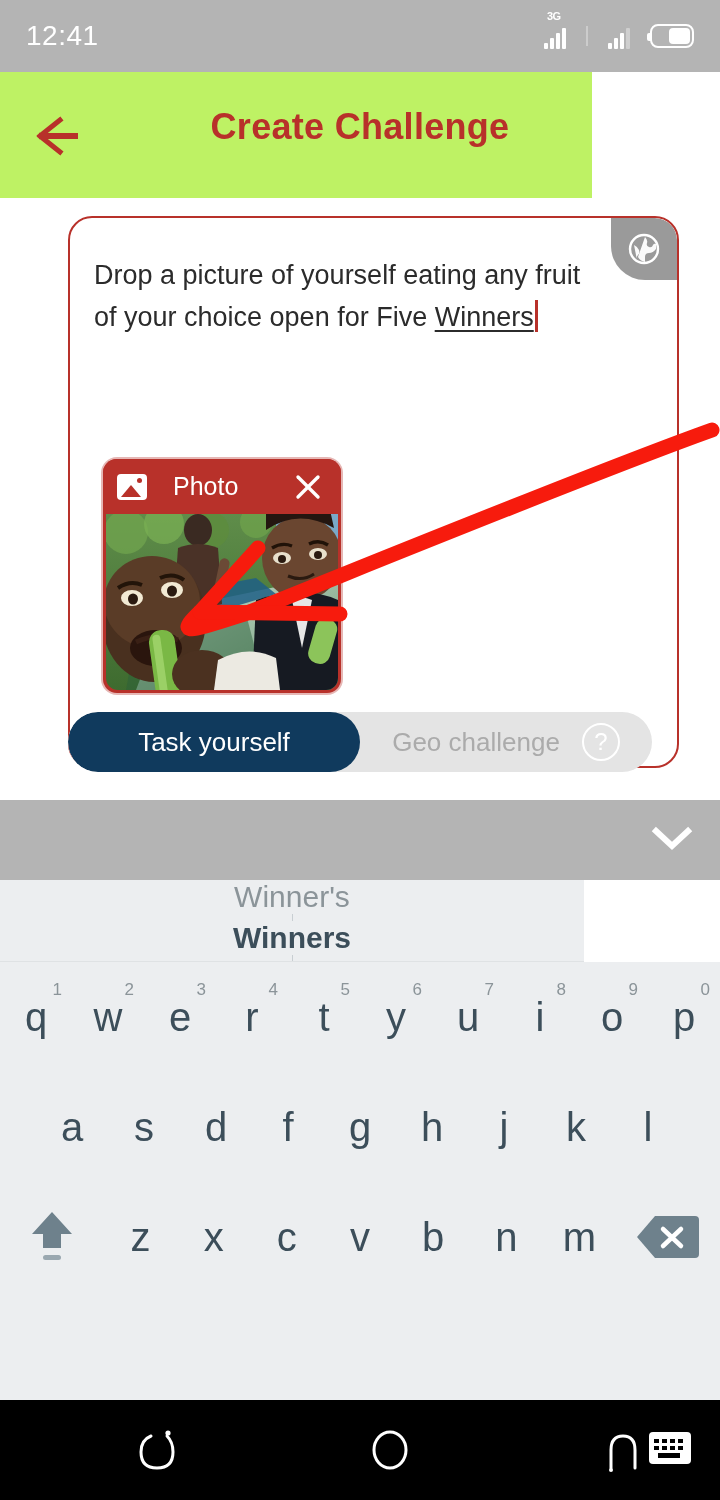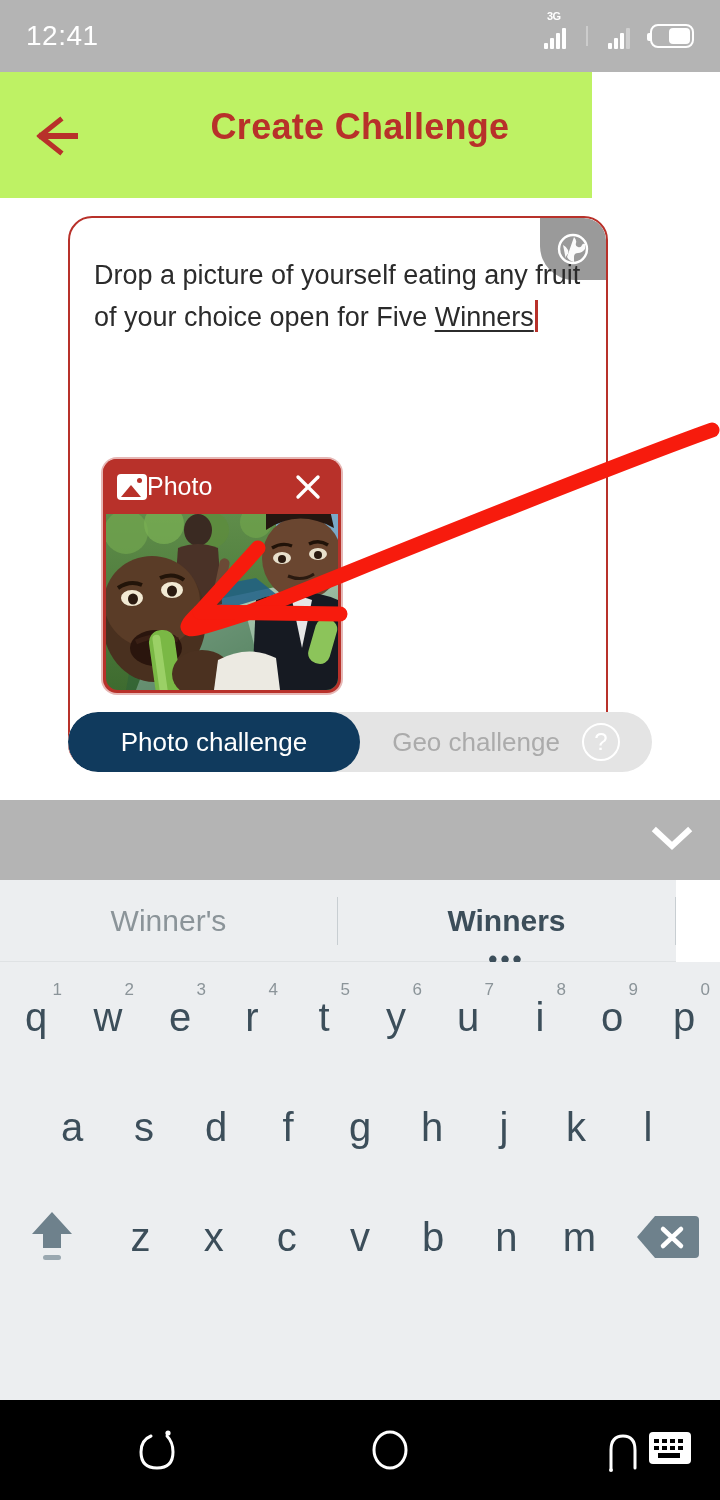--- a/index.html
+++ b/index.html
@@ -102,21 +102,21 @@
     text-align: center;
     color: #b8312a;
     font-size: 36px;
     letter-spacing: 0.3px;
   }
 
   
   .card {
     position: absolute;
     left: 68px; top: 216px;
-    width: 540px; height: 552px;
+    width: 611px; height: 552px;
     border: 2px solid #b8312a;
     border-radius: 24px;
     background: #ffffff;
     box-sizing: border-box;
     overflow: hidden;
   }
   .globe-badge {
     position: absolute;
     right: 0; top: 0;
     width: 66px; height: 62px;
@@ -159,21 +159,21 @@
     background: #b8312a;
     box-shadow: 0 0 0 2px rgba(184,49,42,0.35);
   }
   .photo-head {
     height: 55px;
     background: #b8312a;
     display: flex;
     align-items: center;
     padding: 0 14px;
     box-sizing: border-box;
-    gap: 0;
+    gap: 26px;
   }
   .photo-head .label {
     color: #ffffff;
     font-size: 25px;
     flex: 1;
   }
   .img-icon {
     width: 30px; height: 26px;
     background: #ffffff;
     border-radius: 4px;
@@ -275,26 +275,27 @@
     background: #b4b4b4;
     display: flex;
     align-items: center;
     justify-content: flex-end;
     padding-right: 26px;
     box-sizing: border-box;
   }
   .suggestion-strip {
     position: absolute;
     left: 0; top: 880px;
-    width: 676px; height: 82px;
+    width: 584px; height: 82px;
     background: #eceef0;
     display: flex;
     align-items: center;
     border-bottom: 1px solid #dfe2e4;
     box-sizing: border-box;
+    flex-direction: column;
   }
   .suggestion {
     flex: 1;
     text-align: center;
     font-size: 30px;
     color: #8b9499;
     position: relative;
     cursor: pointer;
   }
   .suggestion.selected {
@@ -538,21 +539,21 @@
 
         <path d="M112 146 q30 -16 58 -2 l4 32 l-66 0 Z" fill="#eceae2"></path>
       </svg>
     </div>
   </div>
 
 </div>
 
 <div class="segment">
   <div class="seg-active">
-    <span>Photo challenge</span>
+    <span>Task yourself</span>
   </div>
   <div class="seg-inactive">
     <span>Geo challenge</span>
     <span class="help-circle">
       <span>?</span>
     </span>
   </div>
 </div>
 
 <svg class="annotation" width="720" height="1500" viewBox="0 0 720 1500" style="position:absolute;left:0;top:0;">

